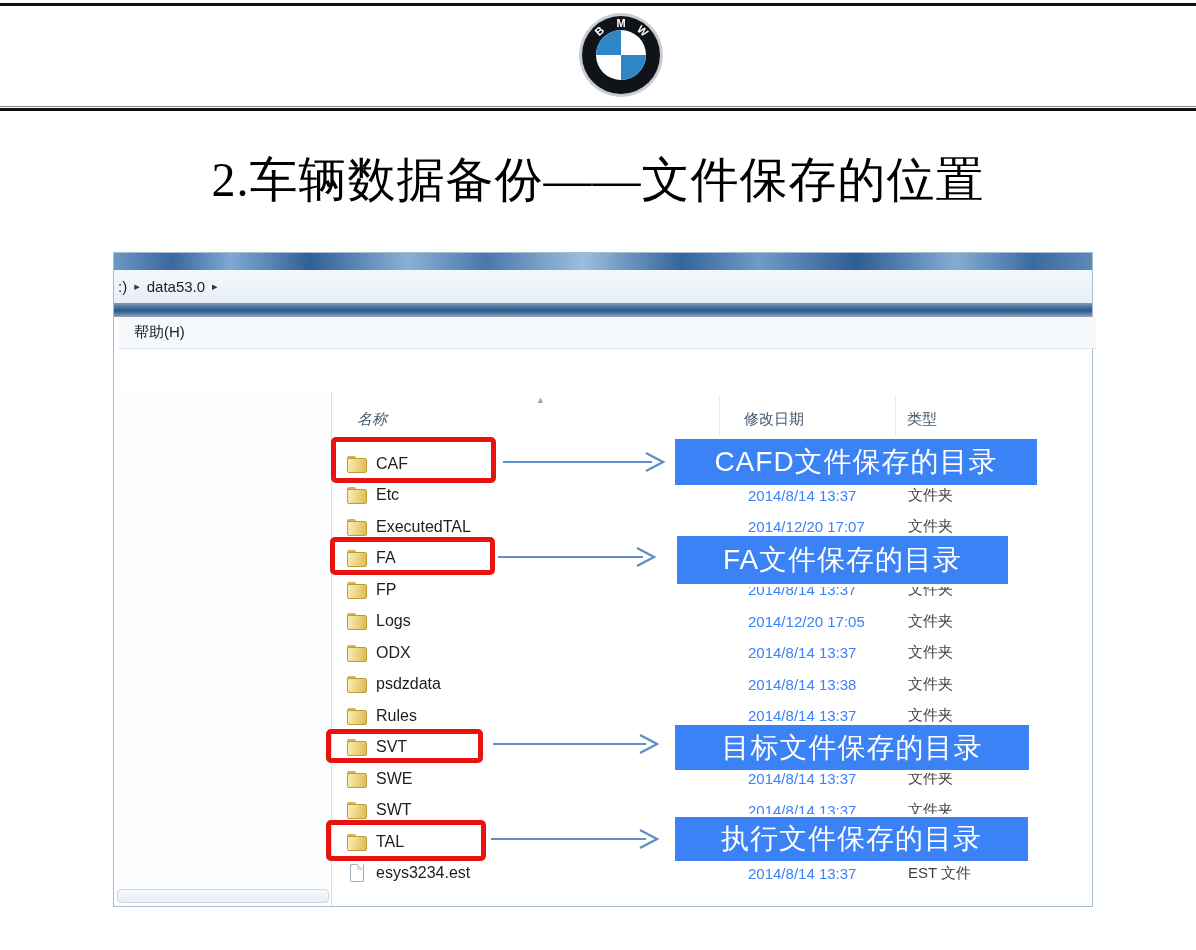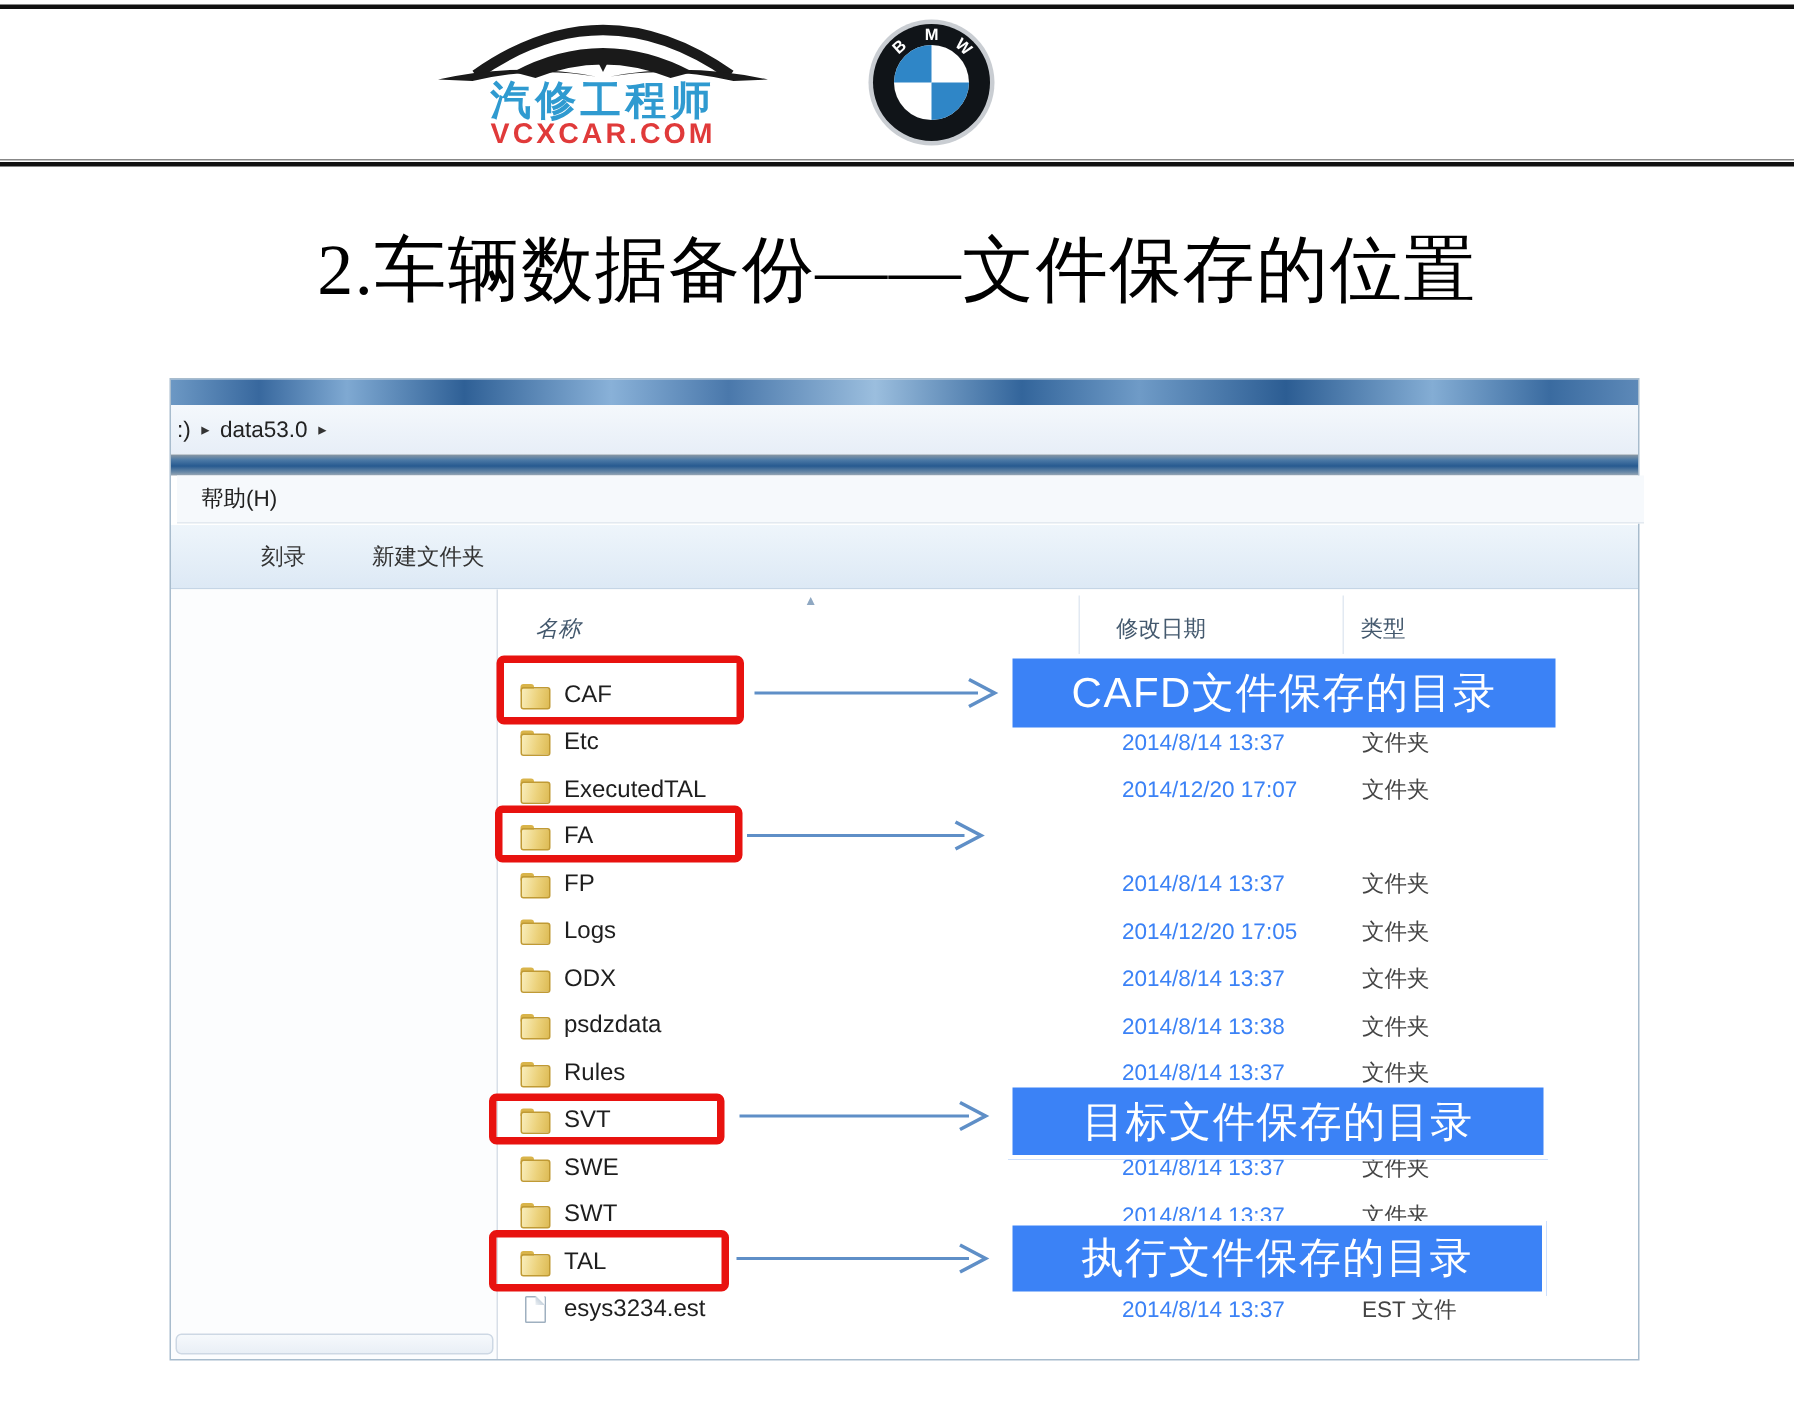--- a/index.html
+++ b/index.html
@@ -78,32 +78,20 @@
 </style>
 </head>
 <body>
 
 <div class="page">
 
   <div class="rule-top"></div>
   <div class="rule-bottom"></div>
   <div class="rule-bottom2"></div>
 
-  <div class="logo-block">
-    <svg class="logo-car" width="230" height="50" viewBox="0 0 230 50">
-      <path d="M30 42 Q115 -18 200 42" fill="none" stroke="#1a1a1a" stroke-width="7"></path>
-      <path d="M55 40 Q115 8 175 40 L160 44 Q115 26 70 44 Z" fill="#1a1a1a"></path>
-      <path d="M5 45 Q60 33 110 43 Q70 36 28 46 Z" fill="#1a1a1a"></path>
-      <path d="M225 45 Q170 33 120 43 Q160 36 202 46 Z" fill="#1a1a1a"></path>
-      <path d="M112 34 l6 0 l-3 6 Z" fill="#1a1a1a"></path>
-      <path d="M62 30 Q115 12 168 30" fill="none" stroke="#fff" stroke-width="3"></path>
-    </svg>
-    <span class="logo-brand">汽修工程师</span>
-    <span class="logo-site">VCXCAR.COM</span>
-  </div>
 
   <svg class="bmw" viewBox="-43 -43 86 86">
     <circle r="42" fill="#c9cdd2"></circle>
     <circle r="39" fill="#101418"></circle>
     <circle r="25" fill="#fff"></circle>
     <path d="M0,0 L-25,0 A25,25 0 0 1 0,-25 Z" fill="#2f86c7"></path>
     <path d="M0,0 L25,0 A25,25 0 0 1 0,25 Z" fill="#2f86c7"></path>
     <g fill="#fff" font-family="Liberation Sans, sans-serif" font-size="11" font-weight="bold" text-anchor="middle">
       <text x="0" y="-28.5" transform="rotate(-42)">B</text>
       <text x="0" y="-28.5">M</text>
@@ -117,24 +105,20 @@
     <div class="win-titlebar"></div>
     <div class="win-address">
       <span>:)</span>
       <span class="crumb-arrow">▸</span>
       <span>data53.0</span>
       <span class="crumb-arrow">▸</span>
     </div>
     <div class="win-bluestrip"></div>
     <div class="win-menubar">
       <span>帮助(H)</span>
-    </div>
-    <div class="win-toolbar">
-      <span class="tb-item first">刻录</span>
-      <span class="tb-item second">新建文件夹</span>
     </div>
     <div class="win-content">
       <div class="left-pane">
         <div class="pane-scrollbar"></div>
       </div>
       <div class="file-list">
         <div class="col-headers">
           <span class="sort-glyph">▲</span>
           <span class="col-h name">名称</span>
           <span class="col-h date">修改日期</span>
@@ -276,16 +260,17 @@
   <svg class="arrow" style="left:490px;top:732px;" width="178" height="24" viewBox="0 0 178 24">
     <line x1="3" y1="12" x2="156" y2="12" stroke="#5f8fc7" stroke-width="2"></line>
     <polyline points="150,3 167,12 150,21" fill="none" stroke="#5f8fc7" stroke-width="2.4"></polyline>
   </svg>
   <svg class="arrow" style="left:488px;top:827px;" width="180" height="24" viewBox="0 0 180 24">
     <line x1="3" y1="12" x2="158" y2="12" stroke="#5f8fc7" stroke-width="2"></line>
     <polyline points="152,3 169,12 152,21" fill="none" stroke="#5f8fc7" stroke-width="2.4"></polyline>
   </svg>
 
   <div class="bluelabel" style="left:672px;top:436px;width:368px;height:52px;">CAFD文件保存的目录</div>
+  <div class="bluelabel" style="left:674px;top:533px;width:337px;height:54px;">FA文件保存的目录</div>
   <div class="bluelabel" style="left:672px;top:722px;width:360px;height:51px;">目标文件保存的目录</div>
   <div class="bluelabel" style="left:672px;top:814px;width:359px;height:50px;">执行文件保存的目录</div>
 
 </div>
 
 </body></html>

